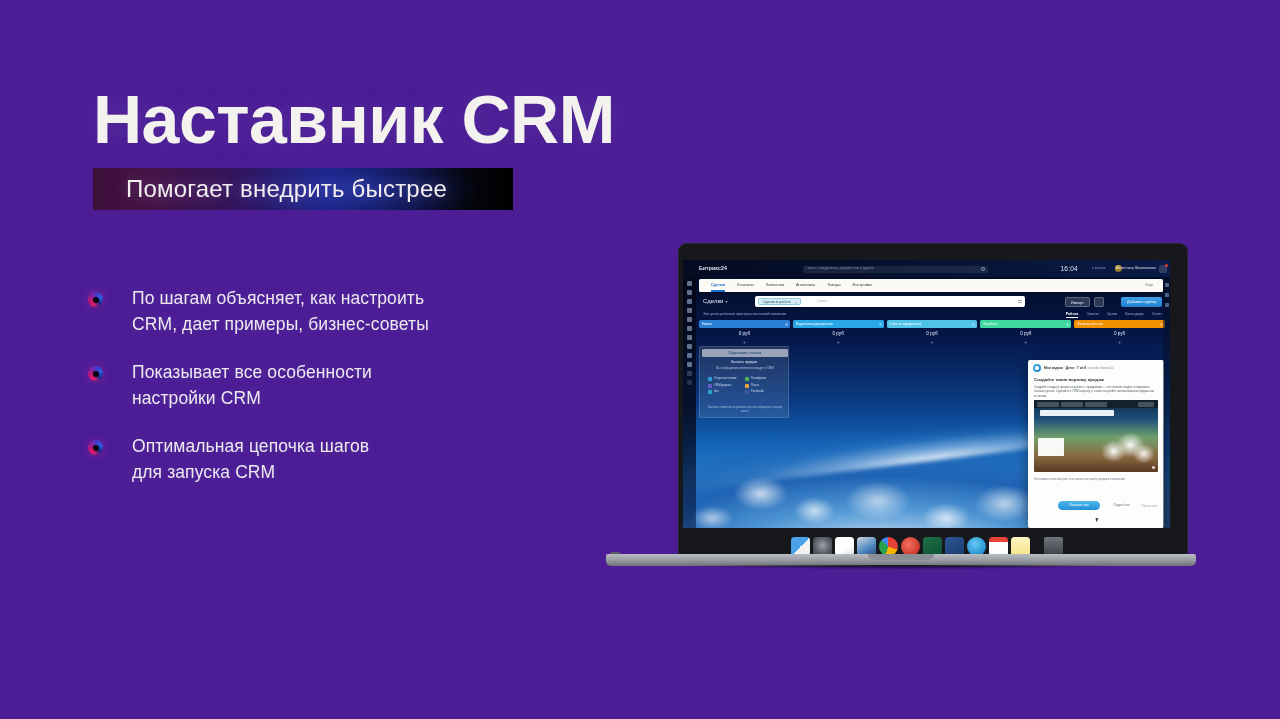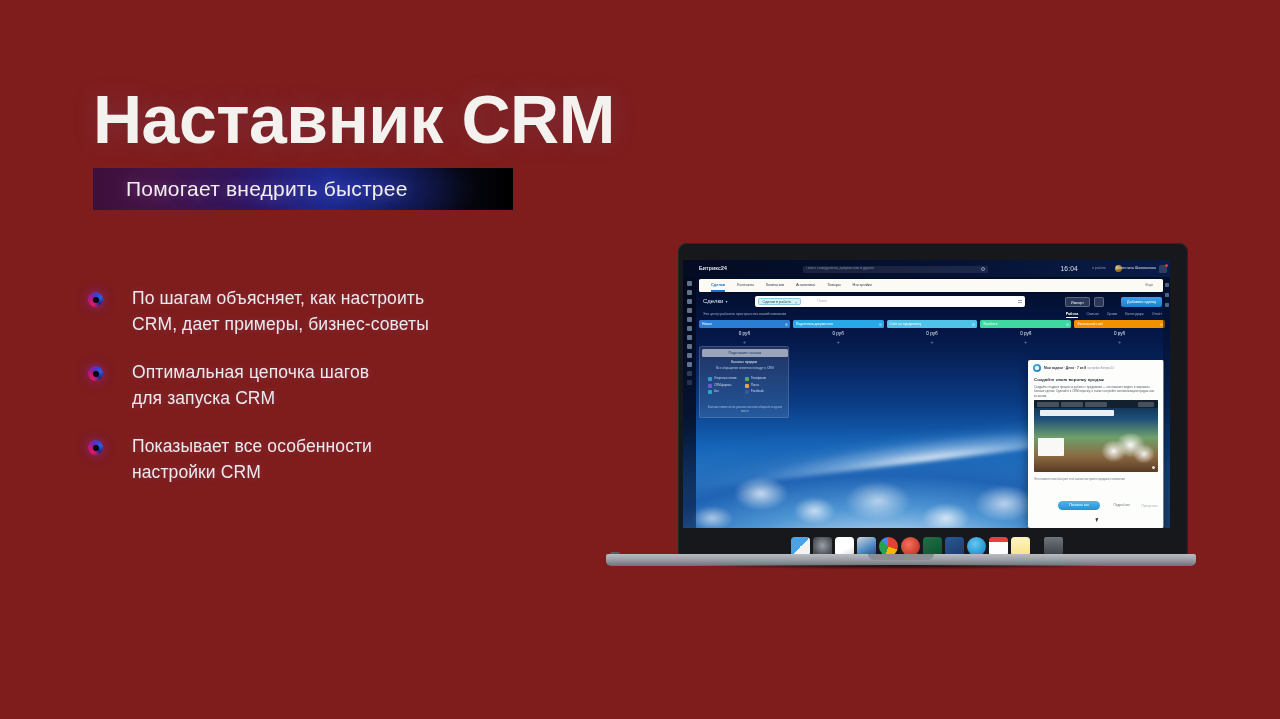--- a/index.html
+++ b/index.html
@@ -16,21 +16,21 @@
     position: relative;
     font-family: "Liberation Sans", sans-serif;
     color: #ffffff;
     -webkit-font-smoothing: antialiased;
   }
 
   
   .slide {
     position: absolute;
     inset: 0;
-    background: #7f1d1d;
+    background: #4c1d95;
     overflow: hidden;
   }
 
   
   .title {
     position: absolute;
     left: 93px;
     top: 79px;
     font-size: 68px;
     line-height: 80px;
@@ -67,21 +67,21 @@
     position: absolute;
     inset: 0;
     background: radial-gradient(ellipse 180px 60px at 62% 50%,
         rgba(40,70,220,0.40), rgba(0,0,0,0) 70%);
   }
   .subtitle-text {
     position: absolute;
     left: 33px;
     top: 50%;
     transform: translateY(-50%);
-    font-size: 21px;
+    font-size: 24px;
     line-height: 24px;
     font-weight: 400;
     letter-spacing: 0.2px;
     color: #f2eef0;
     white-space: nowrap;
     text-shadow: 0 0 14px rgba(200,170,255,0.35);
   }
 
   
   .bullets {
@@ -861,27 +861,27 @@
   </div>
 
   <div class="bullets">
     <div class="bullet-row">
       <span class="bullet-marker"></span>
       <span class="bullet-text">По шагам объясняет, как настроить
 CRM, дает примеры, бизнес-советы</span>
     </div>
     <div class="bullet-row">
       <span class="bullet-marker"></span>
-      <span class="bullet-text">Оптимальная цепочка шагов
-для запуска CRM</span>
+      <span class="bullet-text">Показывает все особенности
+настройки CRM</span>
     </div>
     <div class="bullet-row">
       <span class="bullet-marker"></span>
-      <span class="bullet-text">Показывает все особенности
-настройки CRM</span>
+      <span class="bullet-text">Оптимальная цепочка шагов
+для запуска CRM</span>
     </div>
   </div>
 
   <div class="laptop">
     <div class="laptop-glow"></div>
 
     <div class="laptop-lid"></div>
 
     <div class="laptop-screen">
 

